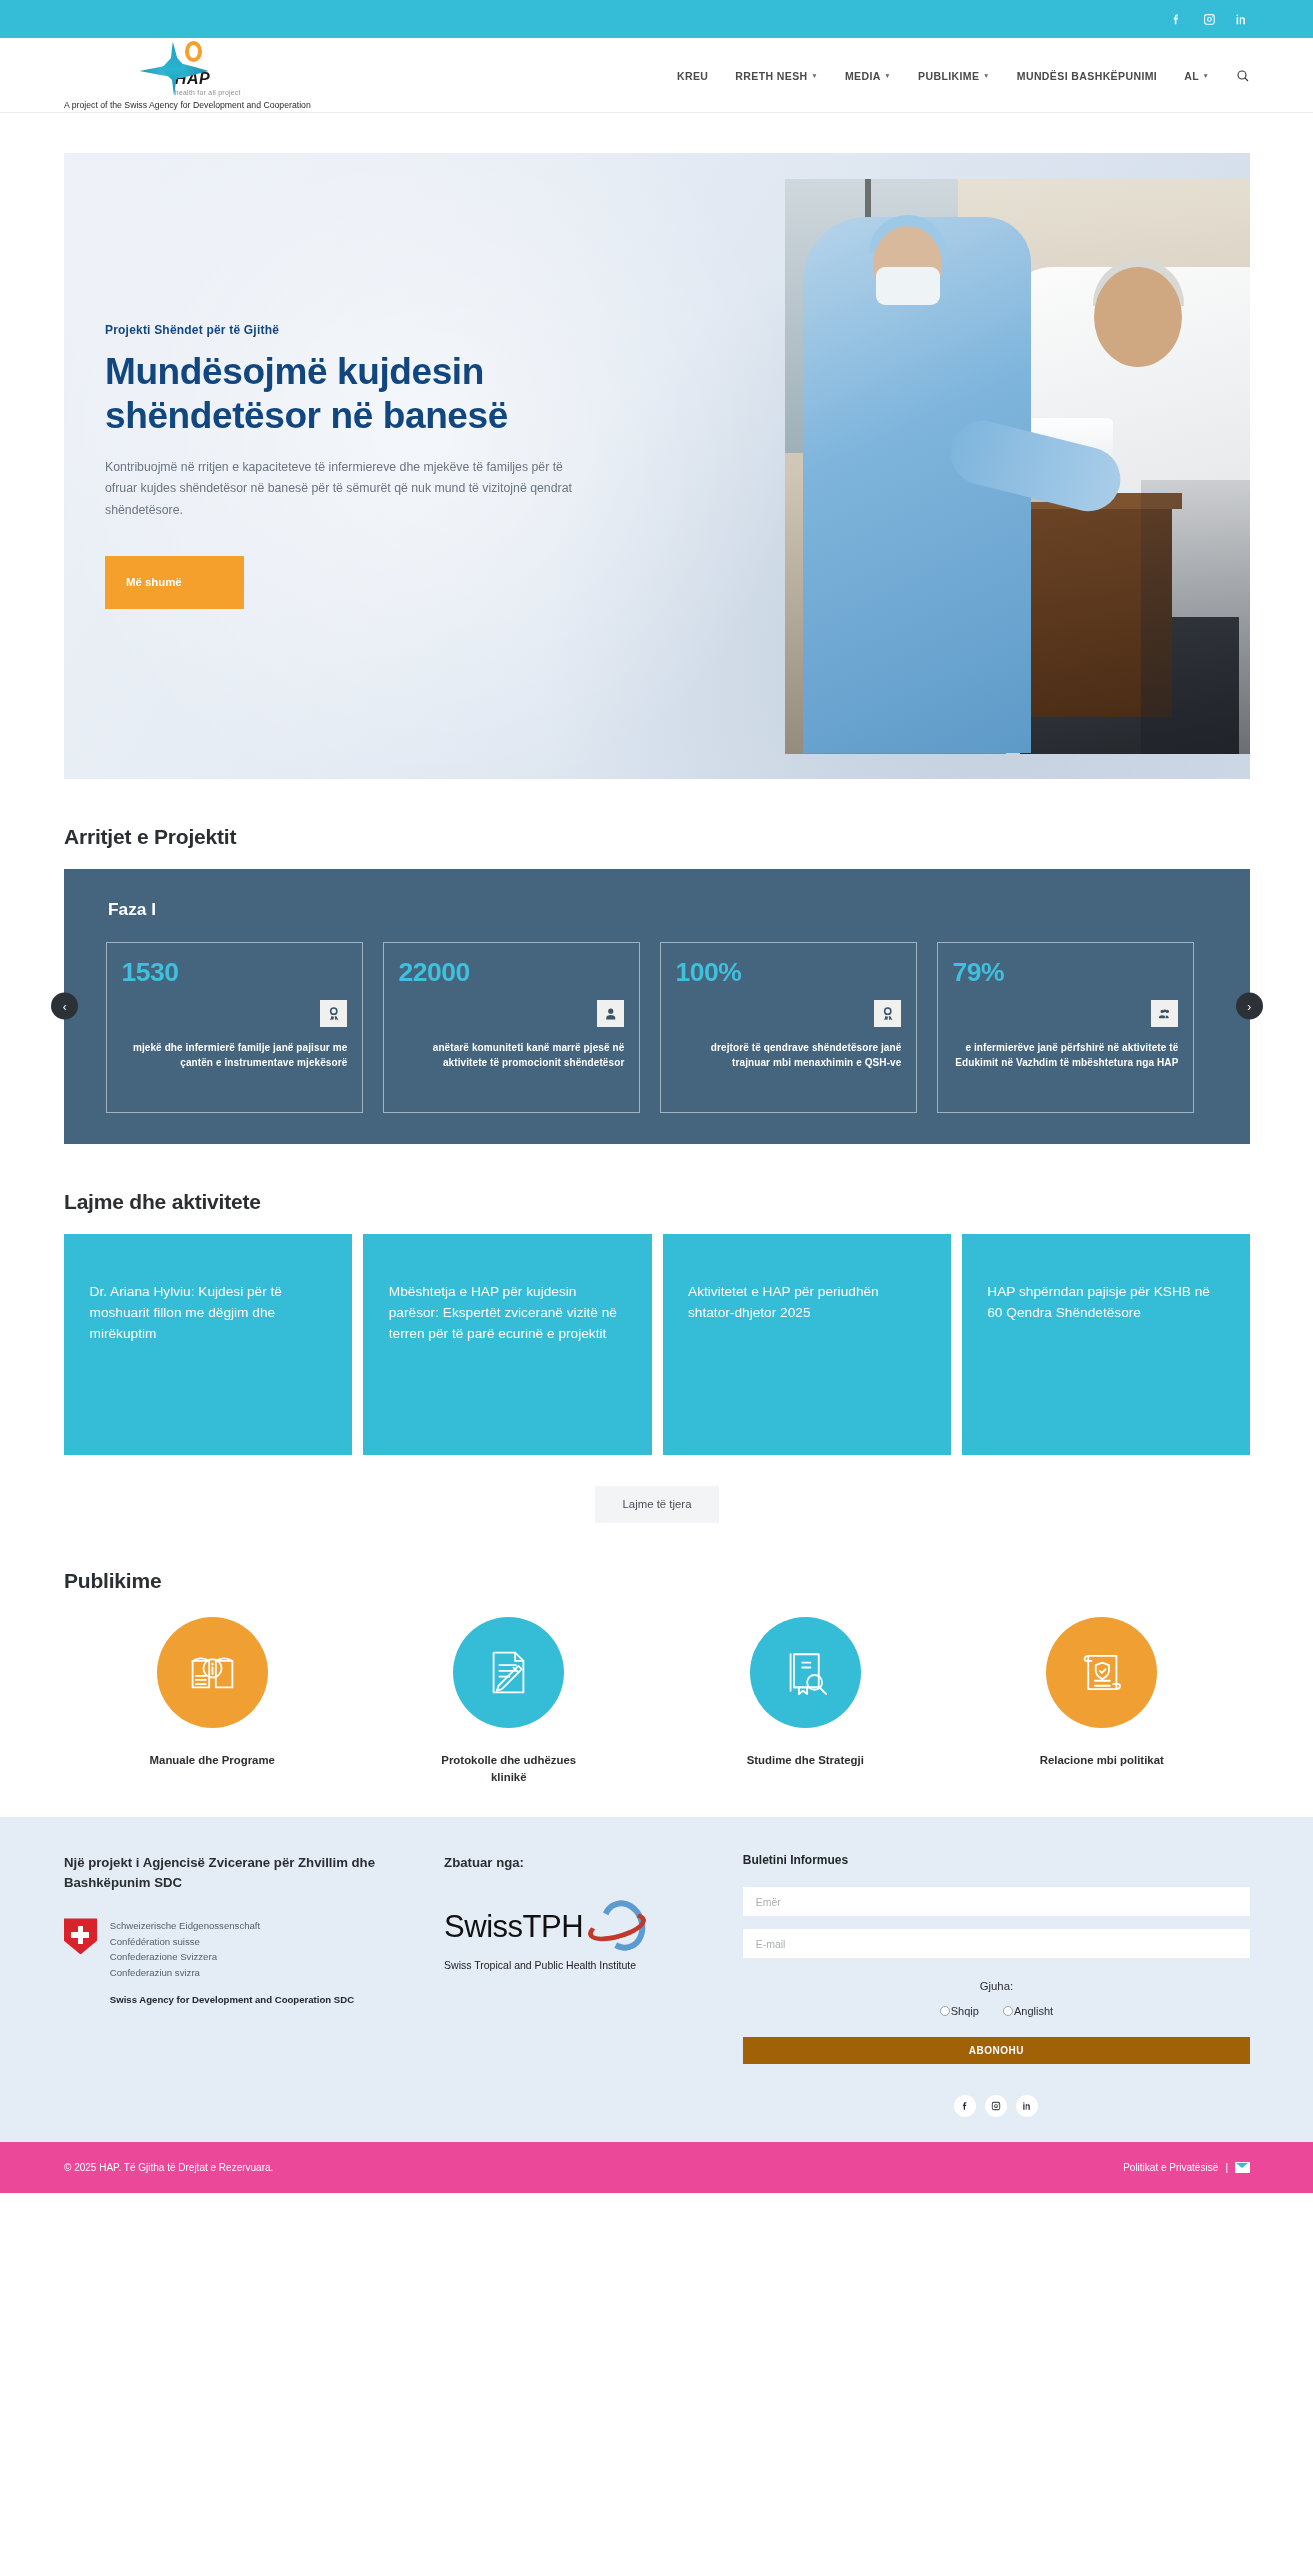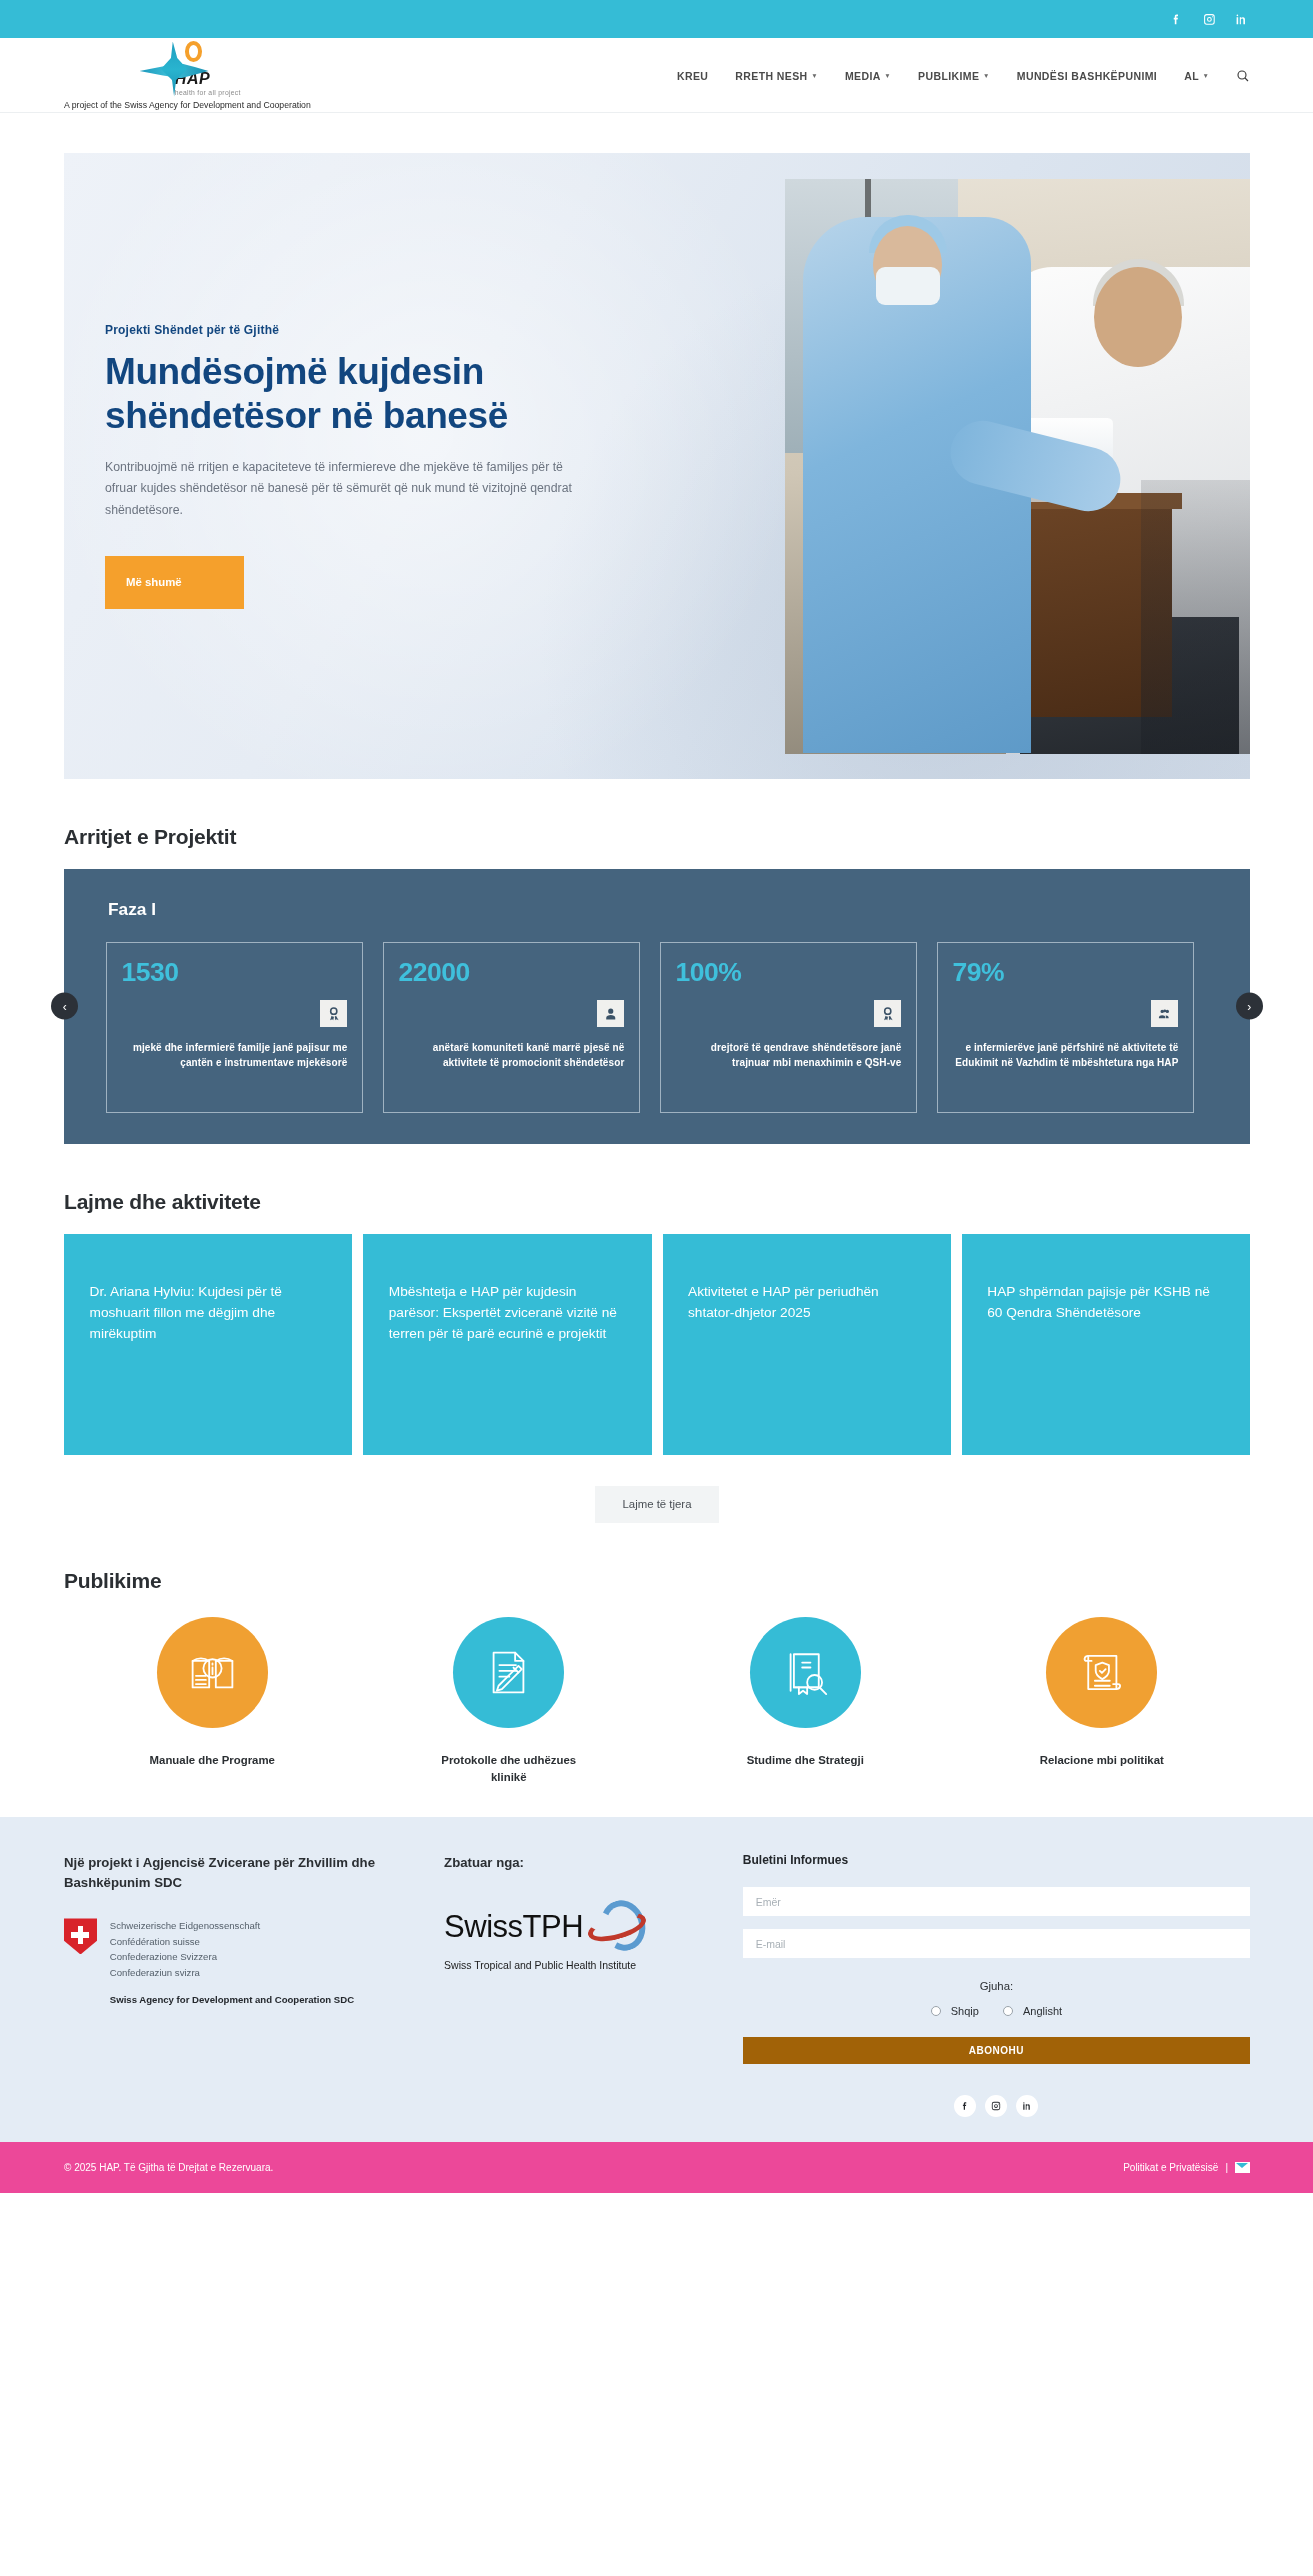--- a/index.html
+++ b/index.html
@@ -267,21 +267,21 @@
   .nl-head { font-size: 12px; font-weight: 800; color: #23272b; margin-bottom: 20px; }
   .nl-input {
     width: 100%; height: 29px; background: #ffffff;
     border: none; outline: none; padding: 0 12.8px;
     font-size: 10.5px; color: #5b6268; margin-bottom: 12.8px;
     font-family: "Liberation Sans", sans-serif;
   }
   .nl-input::placeholder { color: #a8b0b6; }
   .nl-gjuha { text-align: center; font-size: 11.4px; color: #2b2f33; margin: 9px 0 12.8px 0; }
   .nl-radios { display: flex; justify-content: center; gap: 24px; margin-bottom: 20px; }
-  .nl-radio { display: flex; align-items: center; gap: 10px; font-size: 11px; color: #2b2f33; cursor: pointer; }
+  .nl-radio { display: flex; align-items: center; gap: 1px; font-size: 11px; color: #2b2f33; cursor: pointer; }
   .radio-dot { width: 10px; height: 10px; border: 0.9px solid #9aa3ab; border-radius: 50%; background:#fff; }
   .nl-submit {
     width: 100%; height: 27px; background: #a16207; color: #ffffff;
     border: none; cursor: pointer;
     font-size: 10px; font-weight: 700; letter-spacing: 0.5px;
   }
   .nl-social { display: flex; gap: 9px; justify-content: center; margin-top: 31px; }
   .nl-soc {
     width: 22px; height: 22px; border-radius: 50%; background:#ffffff;
     display:flex; align-items:center; justify-content:center; cursor:pointer;

